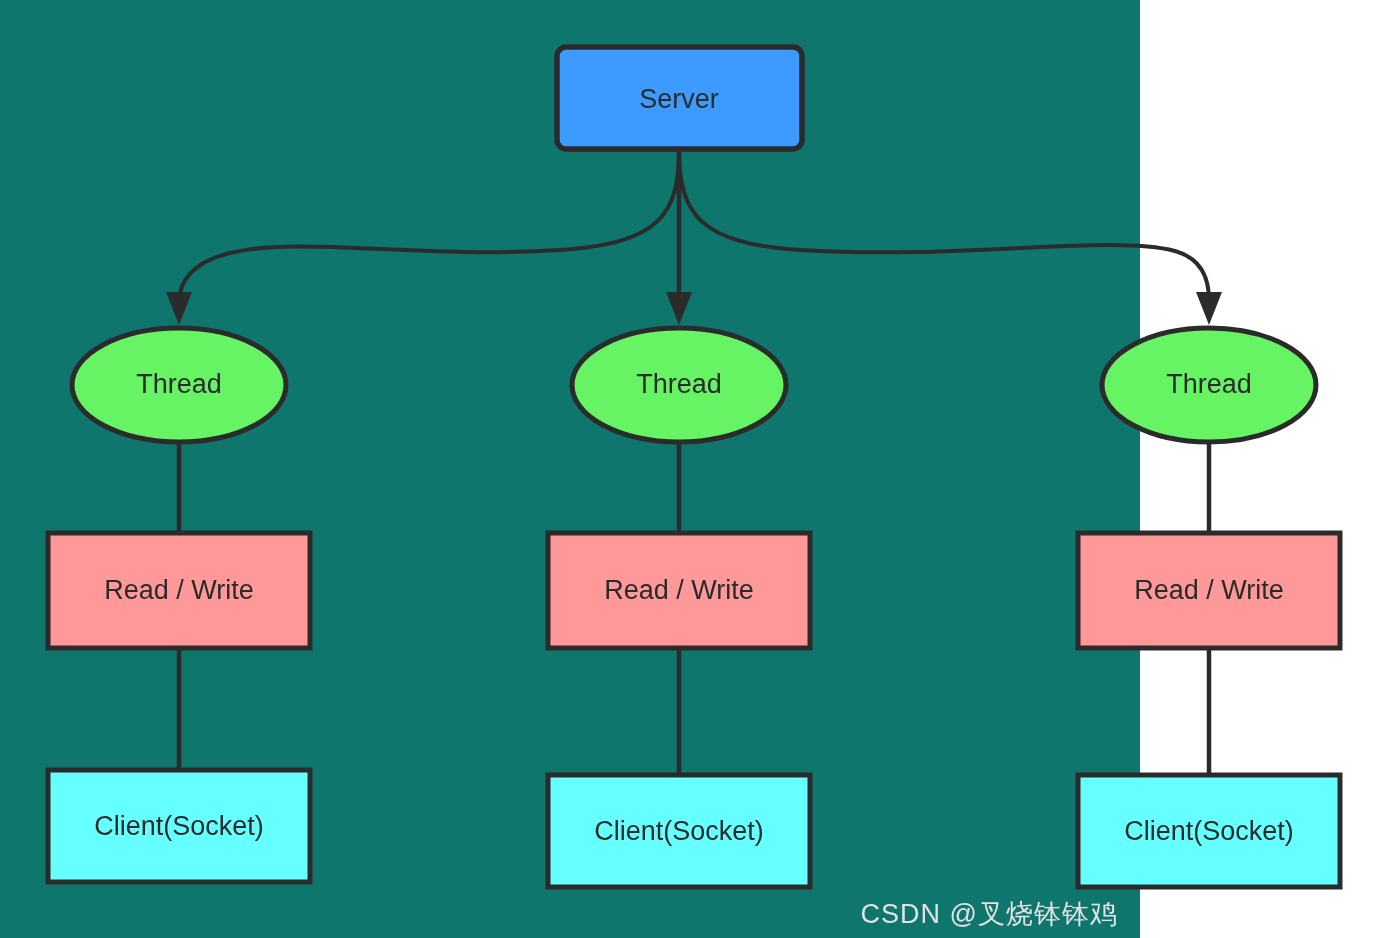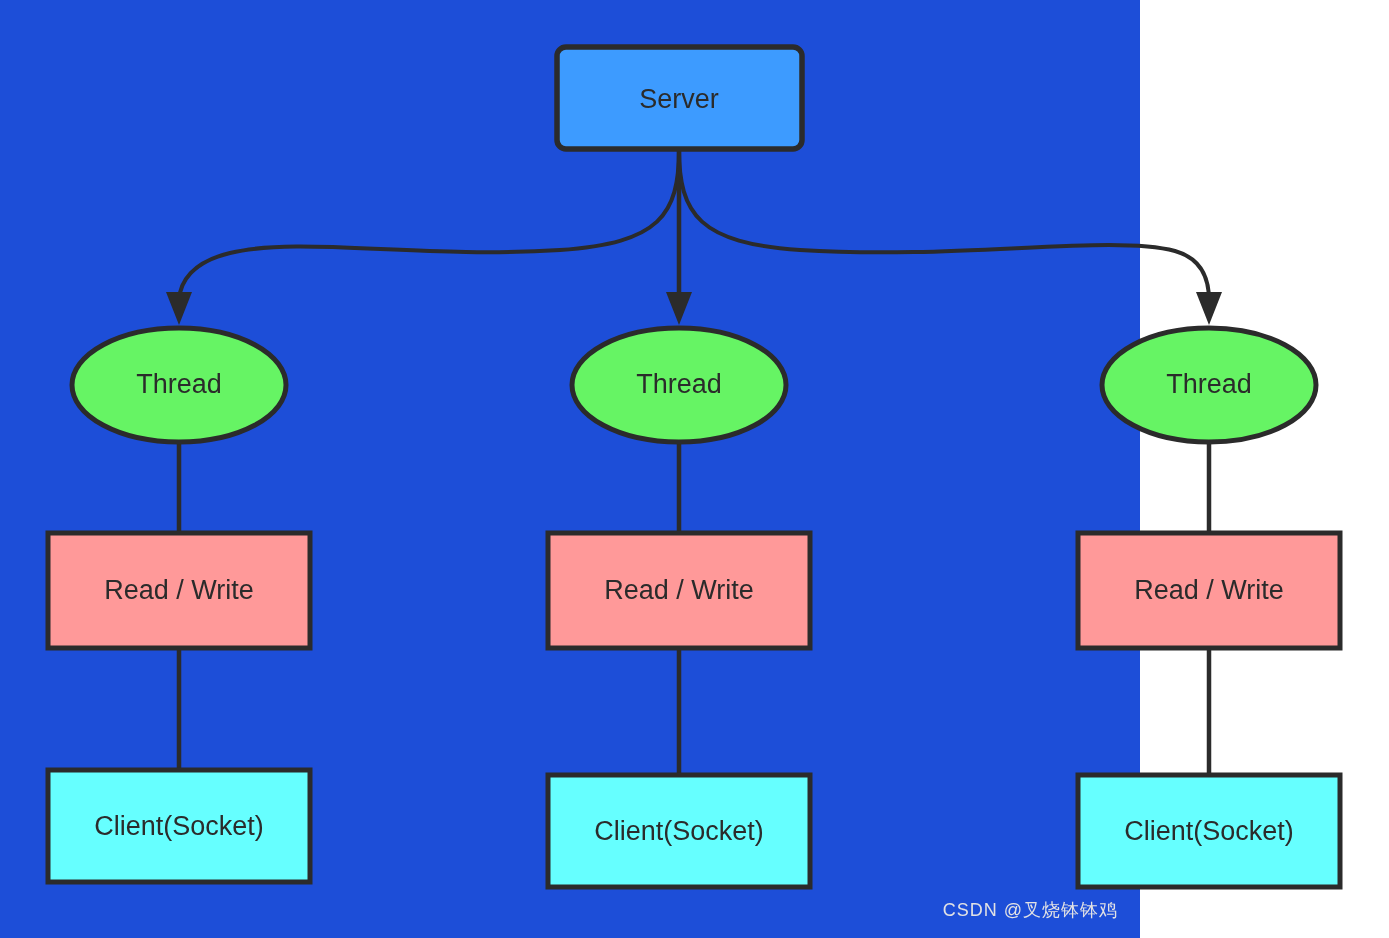--- a/index.html
+++ b/index.html
@@ -10,21 +10,21 @@
   body {
     width: 1389px;
     height: 938px;
     overflow: hidden;
     font-family: "Liberation Sans", sans-serif;
   }
   #diagram-root {
     position: relative;
     width: 1140px;
     height: 938px;
-    background: #1d4ed8;
+    background: #0f766e;
   }
   svg#flow-svg {
     position: absolute;
     top: 0;
     left: 0;
     width: 1389px;
     height: 938px;
     display: block;
   }
   .node-shape {
@@ -53,23 +53,23 @@
     stroke-width: 4;
     fill: none;
   }
   .arrow-head {
     fill: #2b2b2b;
     stroke: none;
   }
   .watermark {
     position: absolute;
     right: 22px;
-    bottom: 16px;
+    bottom: 6px;
     font-family: "Liberation Sans", sans-serif;
-    font-size: 18px;
+    font-size: 27px;
     color: #e2e2e4;
     letter-spacing: 1px;
     white-space: nowrap;
     user-select: none;
   }
 </style>
 </head>
 <body>
 
 <div id="diagram-root">

